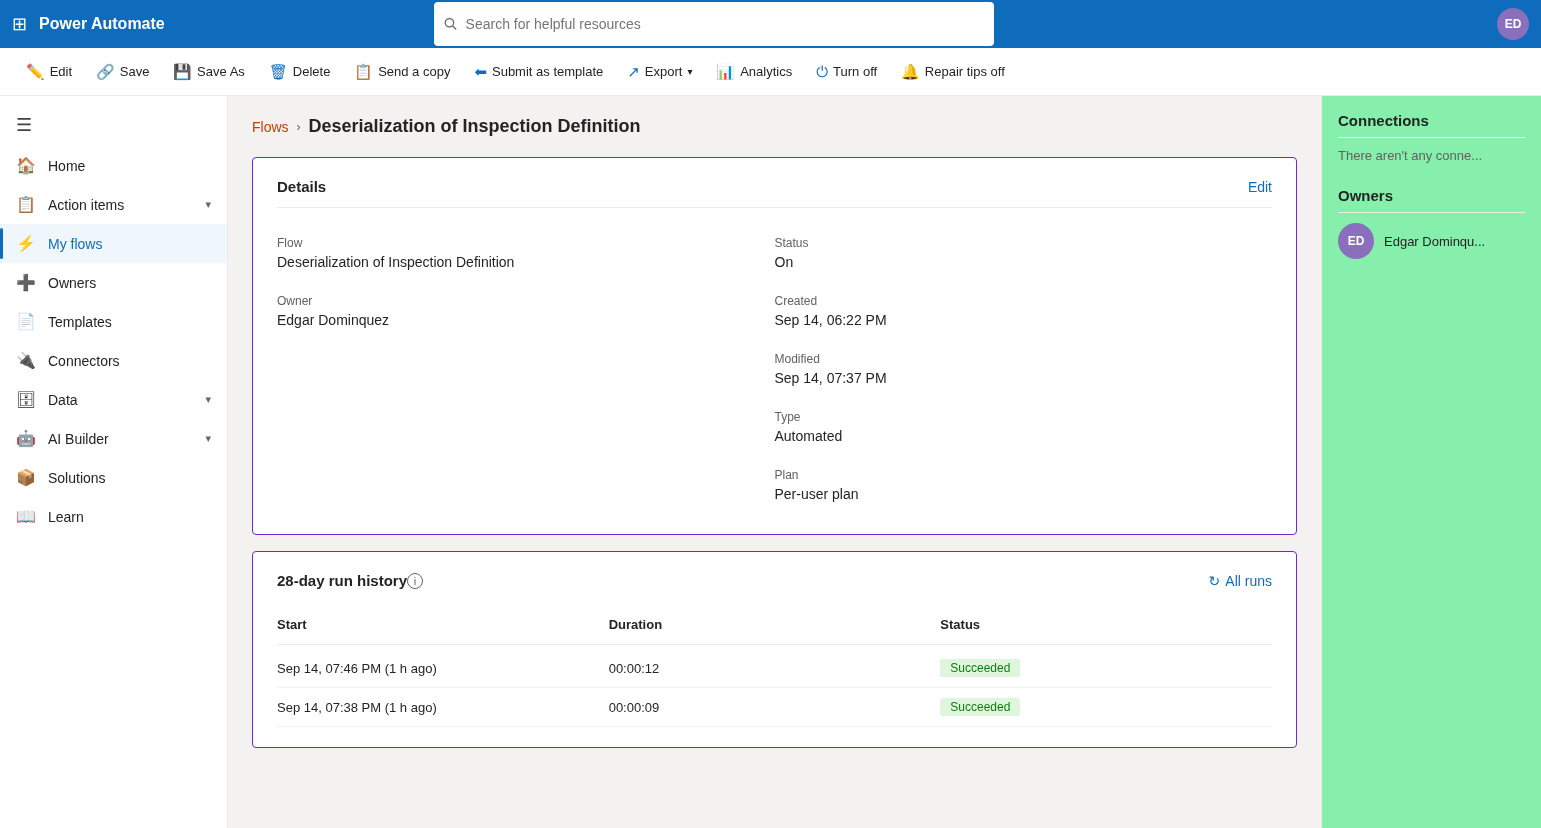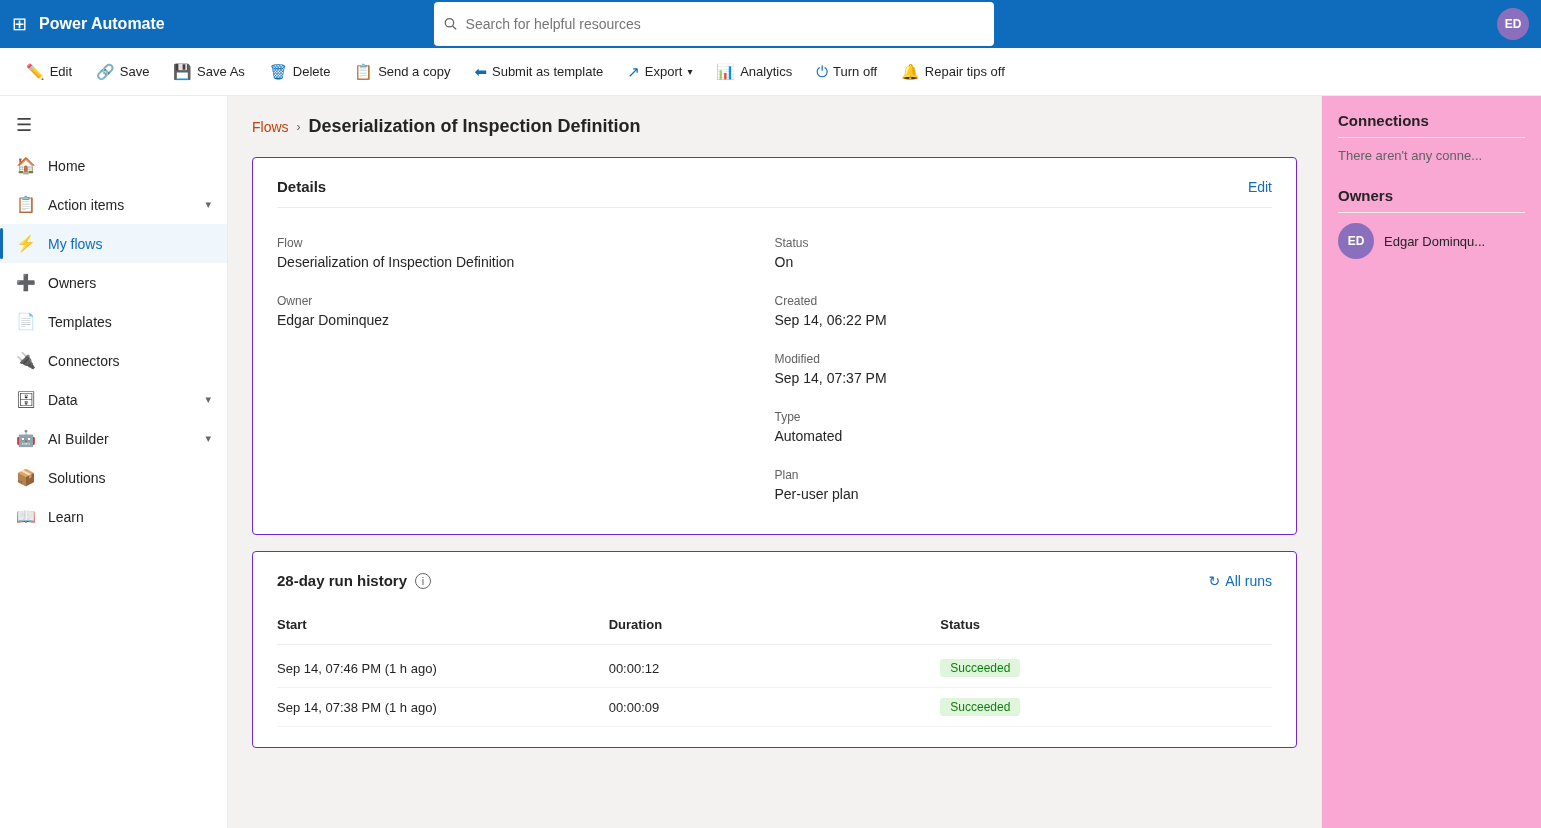--- a/index.html
+++ b/index.html
@@ -228,21 +228,20 @@
     }
     .detail-value {
       font-size: 14px;
       color: #242424;
     }
 
     
     .run-history-header {
       display: flex;
       align-items: center;
-      gap: 8px;
       margin-bottom: 16px;
     }
     .run-history-title {
       font-size: 15px;
       font-weight: 600;
       color: #242424;
     }
     .info-icon {
       width: 16px;
       height: 16px;
@@ -296,21 +295,21 @@
       font-weight: 500;
     }
     .status-succeeded {
       background: #dff6dd;
       color: #107c10;
     }
 
     
     .right-panel {
       width: 220px;
-      background: #f9a8d4;
+      background: #86efac;
       border-left: 1px solid #edebe9;
       padding: 16px;
       flex-shrink: 0;
       overflow-y: auto;
     }
     .panel-section {
       margin-bottom: 24px;
     }
     .panel-section-title {
       font-size: 15px;

